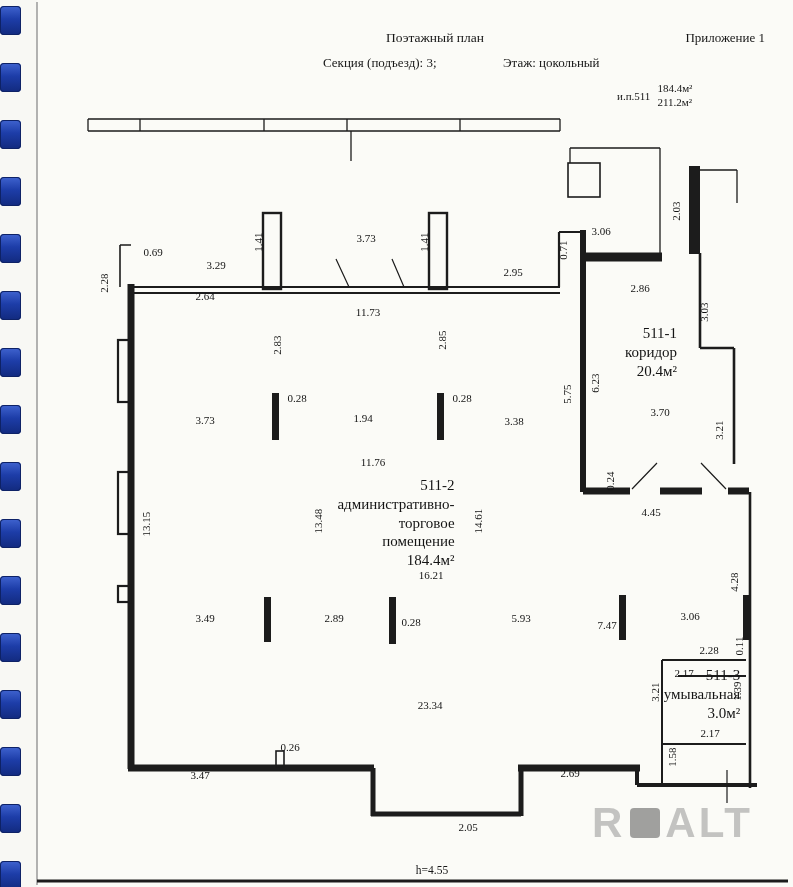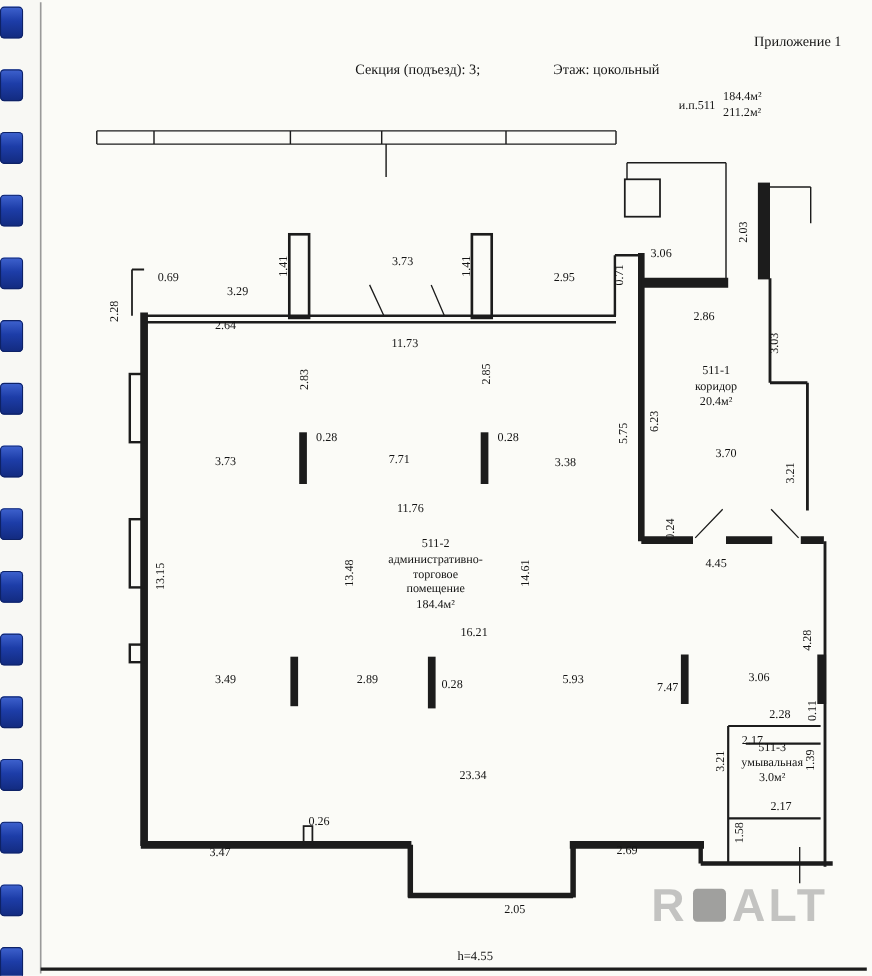--- a/index.html
+++ b/index.html
@@ -21,21 +21,21 @@
   .floor { left:503px; top:55px; }
   .unit { position:absolute; left:617px; top:82px; display:flex; gap:7px; align-items:center; font-size:11px; }
   .areas { display:flex; flex-direction:column; line-height:1.25; }
   .plan { position:absolute; left:0; top:0; z-index:1; }
   #label-layer { position:absolute; left:0; top:0; width:793px; height:887px; z-index:3; pointer-events:none; }
   .dim {
     position:absolute; font-size:11px; white-space:nowrap; color:#141414;
     transform:translate(-50%,-50%);
   }
   .room {
-    position:absolute; font-size:11px; line-height:1.25; text-align:center;
+    position:absolute; font-size:15px; line-height:1.25; text-align:right;
     white-space:pre-line; color:#141414; transform:translate(-50%,-50%);
   }
   .hnote { position:absolute; left:400px; top:864px; width:64px; text-align:center; font-size:11.5px; }
   .wm {
     position:absolute; left:592px; top:799px; z-index:2; display:flex; align-items:center; gap:5px;
     font-family:"Liberation Sans", sans-serif; font-weight:bold; font-size:42px; letter-spacing:3px;
     color:rgba(150,150,150,.55); user-select:none;
   }
   .wm .sq { display:inline-block; width:30px; height:30px; border-radius:4px; background:rgba(85,85,85,.55); }
 </style>
@@ -118,20 +118,21 @@
       <div class="tab" style="top: 462px;"></div>
       <div class="tab" style="top: 519px;"></div>
       <div class="tab" style="top: 576px;"></div>
       <div class="tab" style="top: 633px;"></div>
       <div class="tab" style="top: 690px;"></div>
       <div class="tab" style="top: 747px;"></div>
       <div class="tab" style="top: 804px;"></div>
       <div class="tab" style="top: 861px;"></div>
     </div>
 
+  <div class="hdr title">Поэтажный план</div>
   <div class="hdr annex">Приложение 1</div>
   <div class="hdr section">Секция (подъезд): 3;</div>
   <div class="hdr floor">Этаж: цокольный</div>
   <div class="unit">
     <span>и.п.511</span>
     <span class="areas">
       <span>184.4м²</span>
       <span>211.2м²</span>
     </span>
   </div>
@@ -143,34 +144,34 @@
   </div>
 
   <div id="label-layer">
       <span class="dim" style="left: 153px; top: 252px; transform: translate(-50%, -50%) rotate(0deg);">0.69</span>
       <span class="dim" style="left: 216px; top: 265px; transform: translate(-50%, -50%) rotate(0deg);">3.29</span>
       <span class="dim" style="left: 104px; top: 283px; transform: translate(-50%, -50%) rotate(-90deg);">2.28</span>
       <span class="dim" style="left: 205px; top: 296px; transform: translate(-50%, -50%) rotate(0deg);">2.64</span>
       <span class="dim" style="left: 258px; top: 242px; transform: translate(-50%, -50%) rotate(-90deg);">1.41</span>
       <span class="dim" style="left: 366px; top: 238px; transform: translate(-50%, -50%) rotate(0deg);">3.73</span>
       <span class="dim" style="left: 424px; top: 242px; transform: translate(-50%, -50%) rotate(-90deg);">1.41</span>
-      <span class="dim" style="left: 513px; top: 252px; transform: translate(-50%, -50%) rotate(0deg); font-family: Liberation Serif, serif;">2.95</span>
+      <span class="dim" style="left: 513px; top: 272px; transform: translate(-50%, -50%) rotate(0deg); font-family: Liberation Serif, serif;">2.95</span>
       <span class="dim" style="left: 563px; top: 250px; transform: translate(-50%, -50%) rotate(-90deg);">0.71</span>
       <span class="dim" style="left: 601px; top: 231px; transform: translate(-50%, -50%) rotate(0deg);">3.06</span>
       <span class="dim" style="left: 676px; top: 211px; transform: translate(-50%, -50%) rotate(-90deg);">2.03</span>
       <span class="dim" style="left: 640px; top: 268px; transform: translate(-50%, -50%) rotate(0deg); margin-top: 20px;">2.86</span>
       <span class="dim" style="left: 704px; top: 312px; transform: translate(-50%, -50%) rotate(-90deg);">3.03</span>
       <span class="dim" style="left: 368px; top: 312px; transform: translate(-50%, -50%) rotate(0deg);">11.73</span>
       <span class="dim" style="left: 277px; top: 345px; transform: translate(-50%, -50%) rotate(-90deg);">2.83</span>
       <span class="dim" style="left: 442px; top: 340px; transform: translate(-50%, -50%) rotate(-90deg);">2.85</span>
       <span class="dim" style="left: 567px; top: 394px; transform: translate(-50%, -50%) rotate(-90deg);">5.75</span>
       <span class="dim" style="left: 595px; top: 383px; transform: translate(-50%, -50%) rotate(-90deg);">6.23</span>
       <span class="dim" style="left: 205px; top: 420px; transform: translate(-50%, -50%) rotate(0deg);">3.73</span>
       <span class="dim" style="left: 297px; top: 398px; transform: translate(-50%, -50%) rotate(0deg);">0.28</span>
-      <span class="dim" style="left: 363px; top: 418px; transform: translate(-50%, -50%) rotate(0deg);">7.71</span>
+      <span class="dim" style="left: 363px; top: 418px; transform: translate(-50%, -50%) rotate(0deg);">1.94</span>
       <span class="dim" style="left: 462px; top: 398px; transform: translate(-50%, -50%) rotate(0deg);">0.28</span>
       <span class="dim" style="left: 514px; top: 421px; transform: translate(-50%, -50%) rotate(0deg);">3.38</span>
       <span class="dim" style="left: 660px; top: 412px; transform: translate(-50%, -50%) rotate(0deg);">3.70</span>
       <span class="dim" style="left: 719px; top: 430px; transform: translate(-50%, -50%) rotate(-90deg);">3.21</span>
       <span class="dim" style="left: 373px; top: 462px; transform: translate(-50%, -50%) rotate(0deg);">11.76</span>
       <span class="dim" style="left: 610px; top: 481px; transform: translate(-50%, -50%) rotate(-90deg);">0.24</span>
       <span class="dim" style="left: 146px; top: 524px; transform: translate(-50%, -50%) rotate(-90deg);">13.15</span>
       <span class="dim" style="left: 318px; top: 521px; transform: translate(-50%, -50%) rotate(-90deg);">13.48</span>
       <span class="dim" style="left: 478px; top: 521px; transform: translate(-50%, -50%) rotate(-90deg);">14.61</span>
       <span class="dim" style="left: 651px; top: 512px; transform: translate(-50%, -50%) rotate(0deg); text-align: right;">4.45</span>

